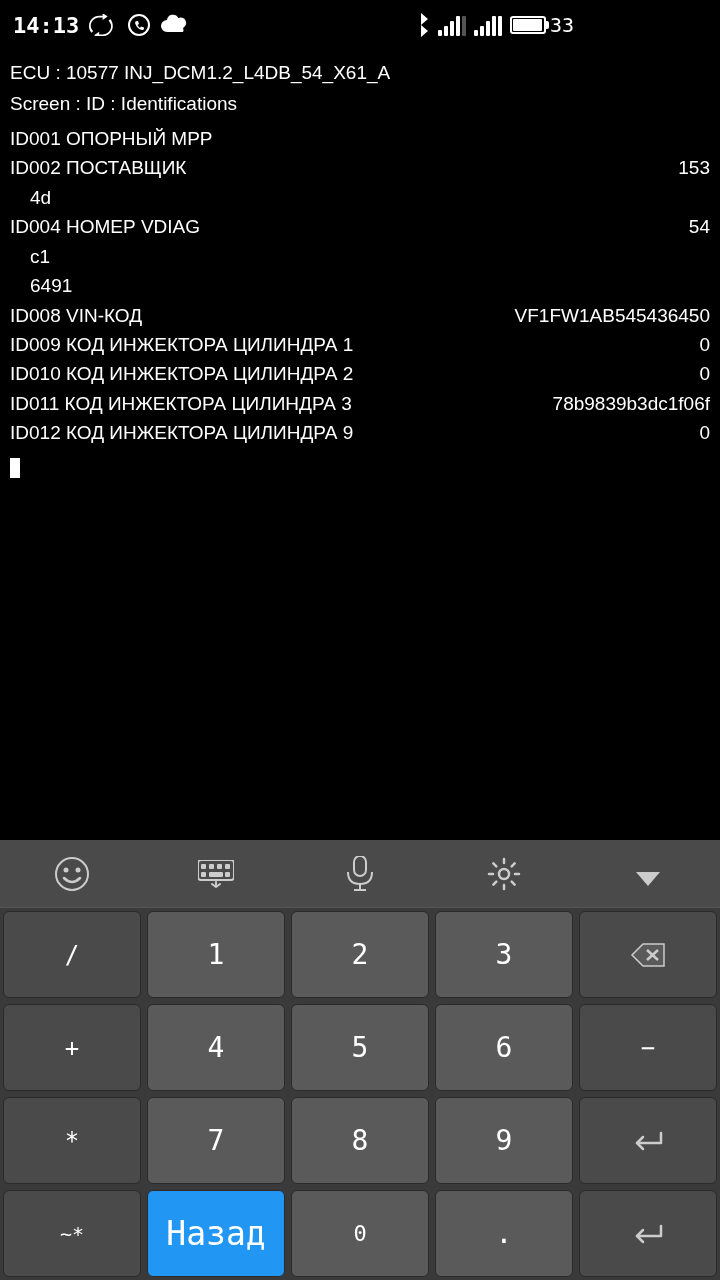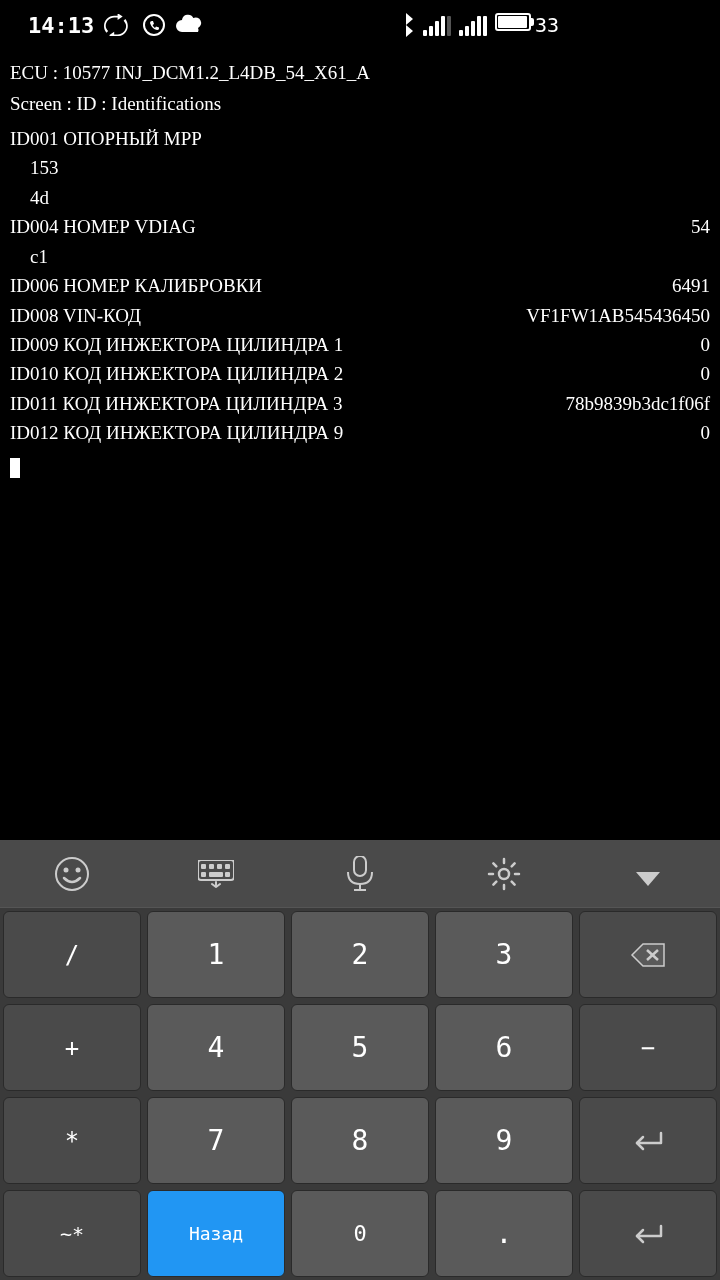--- a/index.html
+++ b/index.html
@@ -12,39 +12,39 @@
     }
 
     
     #status-bar {
       width: 587px;
       height: 50px;
       background: #000;
       display: flex;
       align-items: center;
       justify-content: space-between;
-      padding: 0 28px;
+      padding: 0 13px;
       color: #fff;
     }
     .status-left {
       display: flex;
       align-items: center;
       gap: 10px;
       font-size: 22px;
       font-weight: bold;
     }
     .status-right {
       display: flex;
       align-items: center;
       gap: 8px;
       font-size: 20px;
     }
     .battery-container {
       display: flex;
-      align-items: flex-start;
+      align-items: center;
       gap: 4px;
     }
     .battery-icon {
       width: 36px;
       height: 18px;
       border: 2px solid #fff;
       border-radius: 3px;
       position: relative;
       display: inline-block;
     }
@@ -69,21 +69,21 @@
       border-radius: 1px;
     }
 
     
     #main-content {
       width: 720px;
       height: 790px;
       background: #000;
       padding: 8px 10px;
       color: #fff;
-      font-family: Liberation Serif, serif;
+      font-family: Liberation Sans, sans-serif;
       font-size: 19px;
       line-height: 1.55;
     }
 
     .ecu-header {
       margin-bottom: 2px;
     }
     .screen-header {
       margin-bottom: 5px;
     }
@@ -188,21 +188,21 @@
       font-size: 22px;
     }
 
     .key.key-space {
       background: #5a5a5a;
       font-size: 22px;
     }
 
     .key.key-back {
       background: #2196F3;
-      font-size: 18px;
+      font-size: 33px;
       font-weight: 500;
     }
 
     .key.key-dot {
       background: #5a5a5a;
     }
 
     .key.key-tilde {
       background: #4a4a4a;
       font-size: 22px;
@@ -265,34 +265,34 @@
   </div>
   <div class="screen-header">
     <span>Screen : ID : Identifications</span>
   </div>
 
   <div id="data-rows">
       <div class="data-row">
         <span class="label-part">ID001  ОПОРНЫЙ МРР</span>
       </div>
       <div class="data-row">
+        <span class="label-part">ID002  ПОСТАВЩИК</span>
         <span class="value-part">153</span>
       </div>
       <div class="data-row">
         <span class="value-part">4d</span>
       </div>
       <div class="data-row">
         <span class="label-part">ID004  НОМЕР VDIAG</span>
         <span class="value-part">54</span>
       </div>
       <div class="data-row">
         <span class="value-part">c1</span>
       </div>
       <div class="data-row">
-        <span class="label-part">ID006  НОМЕР КАЛИБРОВКИ</span>
         <span class="value-part">6491</span>
       </div>
       <div class="data-row">
         <span class="label-part">ID008  VIN-КОД</span>
         <span class="value-part">VF1FW1AB545436450</span>
       </div>
       <div class="data-row">
         <span class="label-part">ID009  КОД ИНЖЕКТОРА ЦИЛИНДРА 1</span>
         <span class="value-part">0</span>
       </div>

